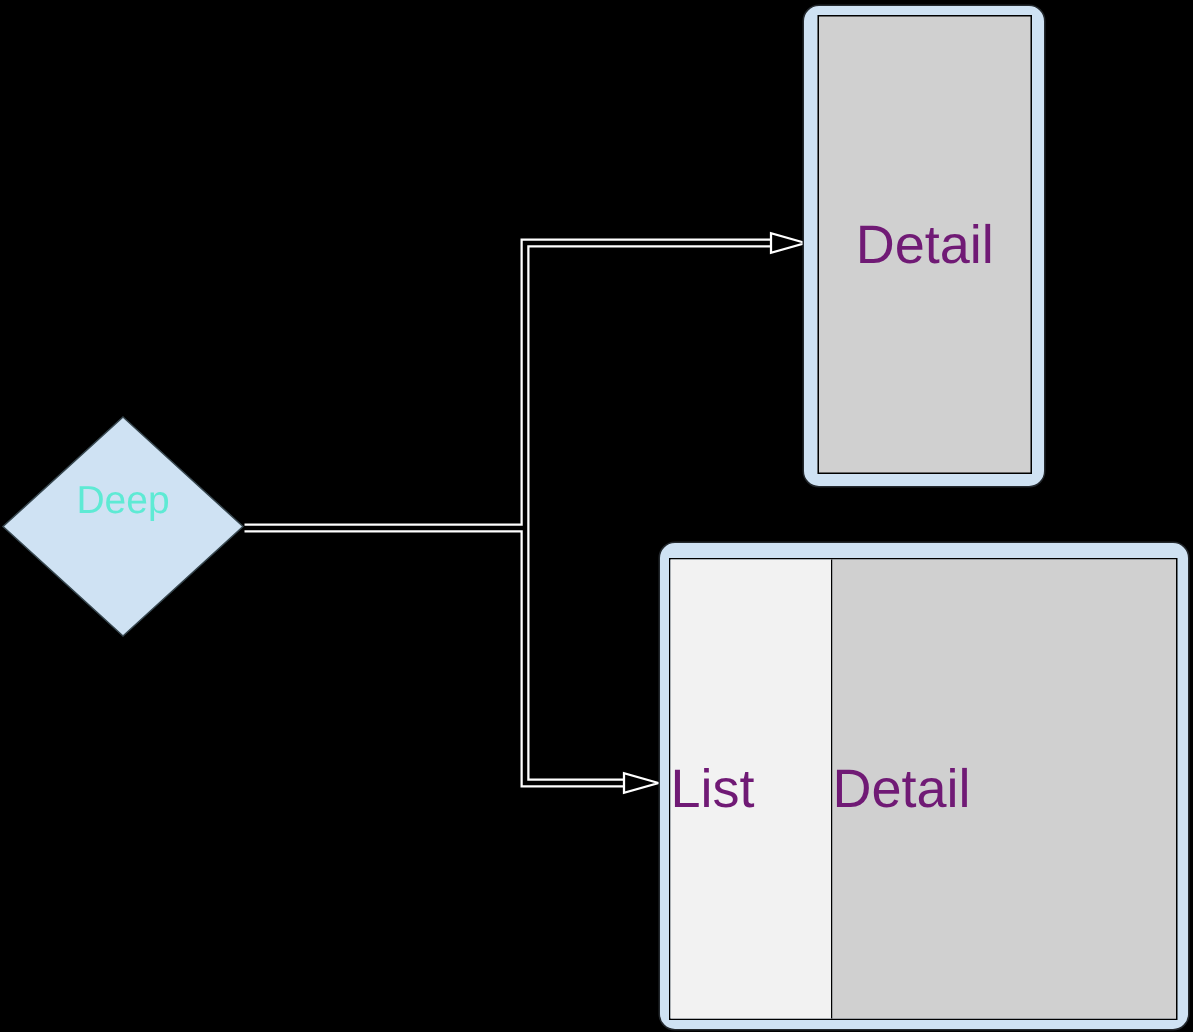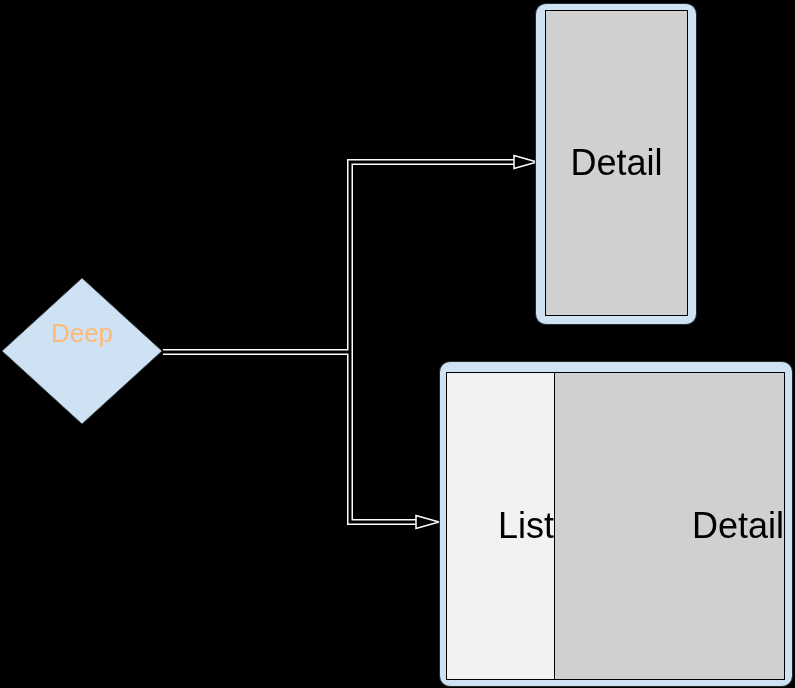--- a/index.html
+++ b/index.html
@@ -17,21 +17,21 @@
   }
   .connector-layer {
     position: absolute;
     left: 0;
     top: 0;
     width: 795px;
     height: 688px;
   }
   .node-label {
     position: absolute;
-    color: #fdba74;
+    color: #5eead4;
     text-align: center;
     font-size: 26px;
     line-height: 32px;
     white-space: nowrap;
   }
   .node-label span { display: block; }
 
   .device-frame {
     position: absolute;
     background: #cfe2f3;
@@ -67,34 +67,34 @@
     position: absolute;
     inset: 10px 7px 6px 6px;
     border: 1.5px solid #000000;
     box-sizing: border-box;
     display: flex;
     flex-direction: row;
   }
   .pane {
     display: flex;
     align-items: center;
-    justify-content: flex-end;
+    justify-content: flex-start;
     box-sizing: border-box;
   }
   .pane-list {
     width: 108px;
     background: #f2f2f2;
     border-right: 1.5px solid #000000;
   }
   .pane-detail {
     flex: 1;
     background: #d0d0d0;
   }
   .screen-label {
-    color: #000000;
+    color: #701a75;
     font-size: 36px;
     line-height: 1;
     white-space: nowrap;
   }
 </style>
 </head>
 <body>
 
 <div class="stage">
 

